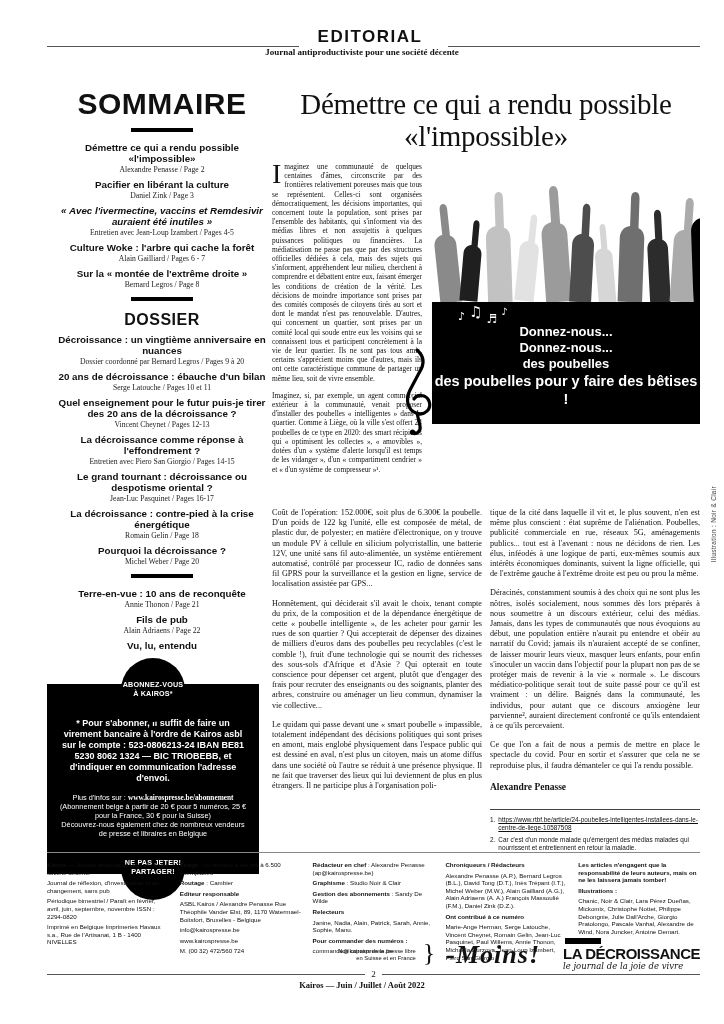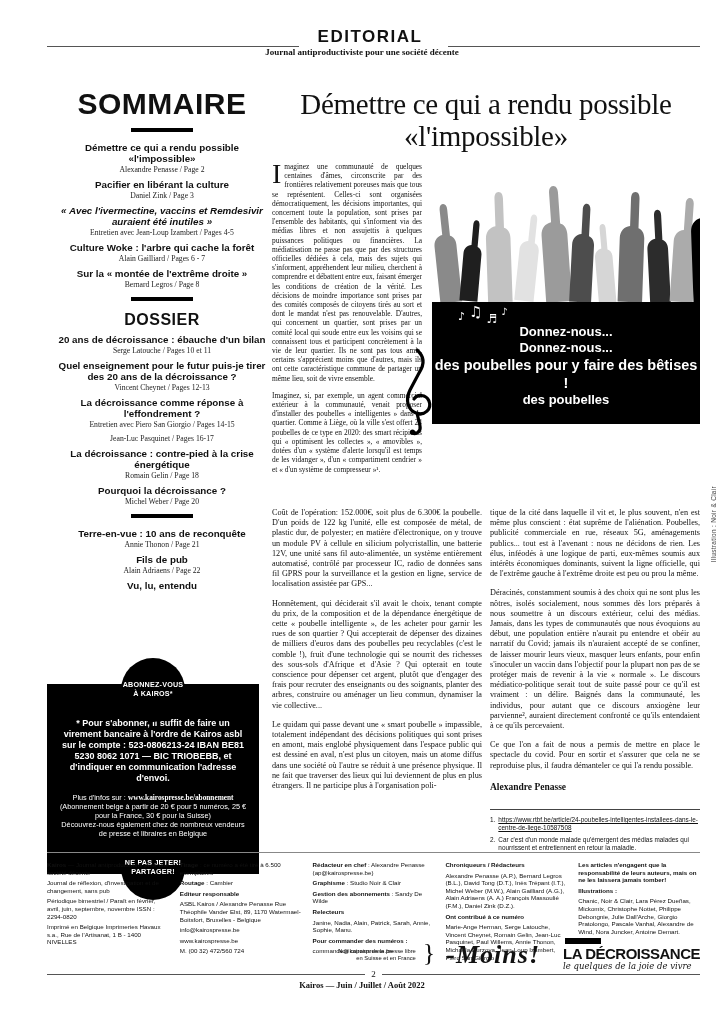--- a/index.html
+++ b/index.html
@@ -124,32 +124,37 @@
     </div>
     <div class="s-entry">
       <div class="s-title">Sur la « montée de l'extrême droite »</div>
       <div class="s-by">Bernard Legros / Page 8</div>
     </div>
 
     <div class="thick-rule"></div>
     <h3 class="s-dossier">DOSSIER</h3>
 
     <div class="s-entry">
+      <div class="s-title">Décroissance : un vingtième anniversaire en nuances</div>
+      <div class="s-by">Dossier coordonné par Bernard Legros / Pages 9 à 20</div>
+    </div>
+    <div class="s-entry">
       <div class="s-title">20 ans de décroissance : ébauche d'un bilan</div>
       <div class="s-by">Serge Latouche / Pages 10 et 11</div>
     </div>
     <div class="s-entry">
       <div class="s-title">Quel enseignement pour le futur puis-je tirer des 20 ans de la décroissance ?</div>
       <div class="s-by">Vincent Cheynet / Pages 12-13</div>
     </div>
     <div class="s-entry">
       <div class="s-title">La décroissance comme réponse à l'effondrement ?</div>
       <div class="s-by">Entretien avec Piero San Giorgio / Pages 14-15</div>
     </div>
     <div class="s-entry">
+      <div class="s-title">Le grand tournant : décroissance ou despotisme oriental ?</div>
       <div class="s-by">Jean-Luc Pasquinet / Pages 16-17</div>
     </div>
     <div class="s-entry">
       <div class="s-title">La décroissance : contre-pied à la crise énergétique</div>
       <div class="s-by">Romain Gelin / Page 18</div>
     </div>
     <div class="s-entry">
       <div class="s-title">Pourquoi la décroissance ?</div>
       <div class="s-by">Michel Weber / Page 20</div>
     </div>
@@ -170,21 +175,21 @@
     </div>
 
   </aside>
 
   <div class="subbox">
     <div class="badge top">
       <span>ABONNEZ-VOUS</span>
       <span>À KAIROS*</span>
     </div>
     <div class="sub-main">
-      <span>* Pour s'abonner, il suffit de faire un virement bancaire à l'ordre de Kairos asbl sur le compte : 523-0806213-24 IBAN BE81 5230 8062 1071 — BIC TRIOBEBB,</span>
+      <span>* Pour s'abonner, il suffit de faire un virement bancaire à l'ordre de Kairos asbl sur le compte : 523-0806213-24 IBAN BE81 5230 8062 1324 — BIC TRIOBEBB,</span>
       <span class="xb">et d'indiquer en communication l'adresse d'envoi.</span>
     </div>
     <div class="sub-info">
       <span>Plus d'infos sur : </span><b>www.kairospresse.be/abonnement</b>
       <div>(Abonnement belge à partir de 20 € pour 5 numéros, 25 € pour la France, 30 € pour la Suisse)</div>
       <div>Découvrez-nous également chez de nombreux vendeurs de presse et libraires en Belgique</div>
     </div>
     <div class="badge bot">
       <span>NE PAS JETER!</span>
       <span>PARTAGER!</span>
@@ -221,22 +226,22 @@
 
         <div class="capbox">
           <div class="notes">
             <span class="n1">♪</span>
             <span class="n2">♫</span>
             <span class="n3">♬</span>
             <span class="n4">♪</span>
           </div>
           <div class="cap-line">Donnez-nous...</div>
           <div class="cap-line">Donnez-nous...</div>
+          <div class="cap-line">des poubelles</div>
           <div class="cap-line big">des poubelles pour y faire des bêtises !</div>
-          <div class="cap-line">des poubelles</div>
         </div>
 
         <svg class="clef" width="40" height="96" viewBox="0 0 40 96">
           <path d="M19 6 C26 12 27 20 21 29 L12 46 C7 56 10 66 18 69 C27 72 34 65 31 57 C28 50 19 50 16 55 M19 69 L22 82 C23 87 19 91 14 89" fill="none" stroke="#000" stroke-width="3.2" stroke-linecap="round"></path>
           <circle cx="14.5" cy="88" r="2.6" fill="#000"></circle>
         </svg>
       </div>
     </div>
 
     <div class="article-cols">
@@ -307,21 +312,21 @@
   <div class="bottomrow">
     <div class="friends">
       <div>Nos copains de la presse libre</div>
       <div>en Suisse et en France</div>
     </div>
     <div class="brace">}</div>
     <div class="moins">-Moins!</div>
     <div class="ld">
       <div class="ld-bar"></div>
       <div class="ld-text">LA DÉCROISSANCE</div>
-      <div class="ld-tag">le quelques de la joie de vivre</div>
+      <div class="ld-tag">le journal de la joie de vivre</div>
     </div>
   </div>
 
   <div class="pagefoot">
     <div class="pf-rule"></div>
     <div class="pf-num">2</div>
     <div class="pf-rule"></div>
   </div>
   <div class="pf-issue">Kairos — Juin / Juillet / Août 2022</div>
 

